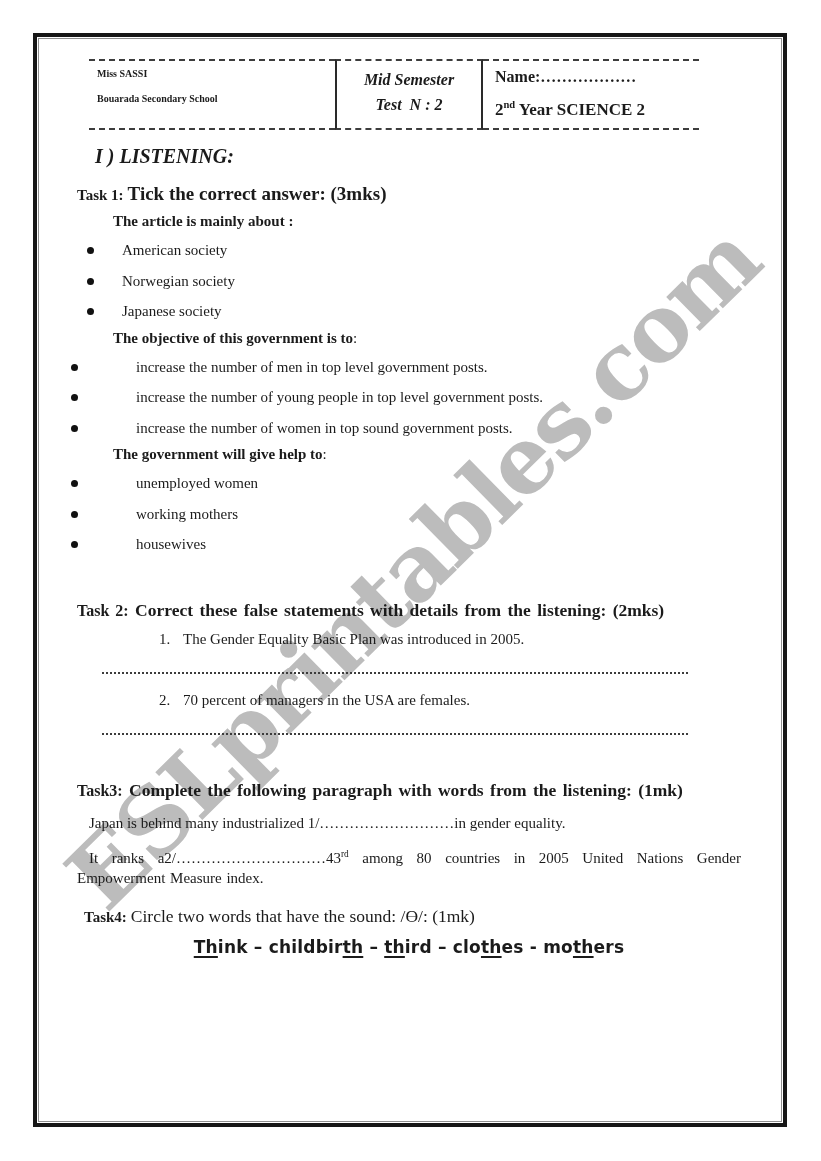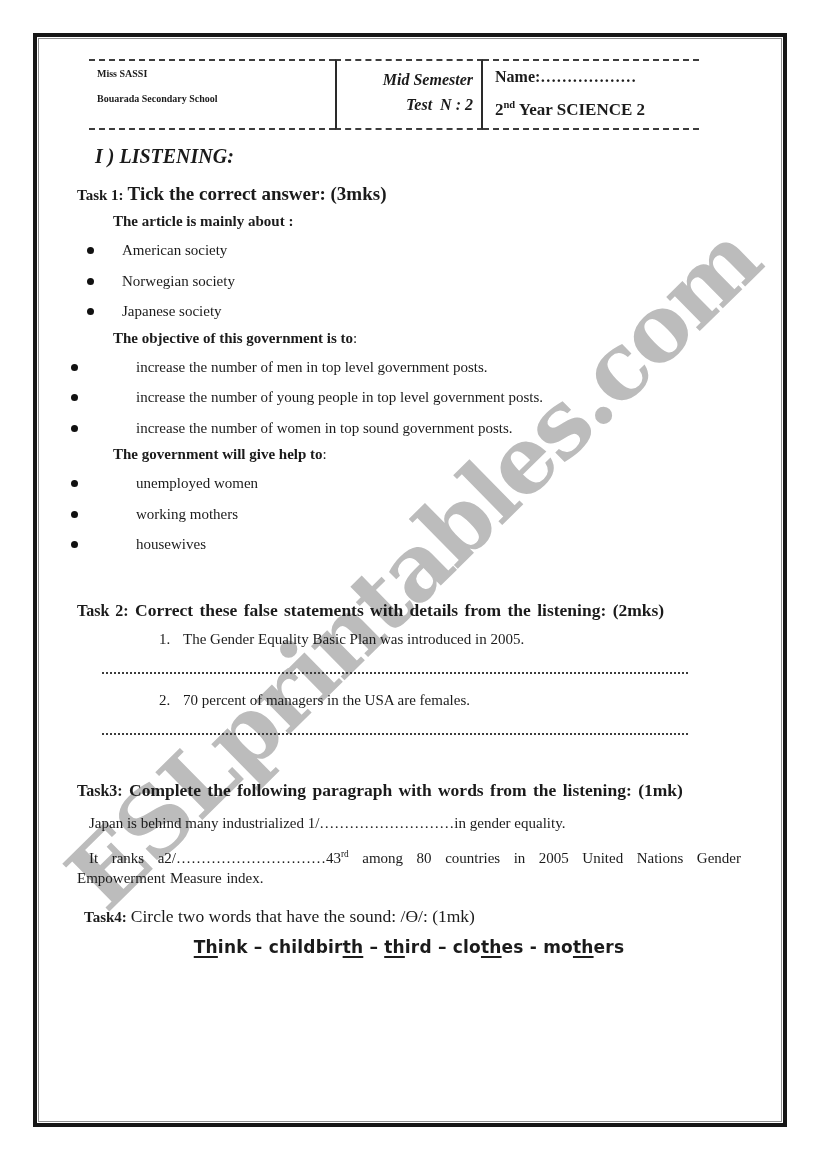--- a/index.html
+++ b/index.html
@@ -24,21 +24,21 @@
     white-space:nowrap;z-index:0;user-select:none;
   }
   .content{position:relative;z-index:1;padding:0 38px 0 38px;width:664px;}
 
   
   .hdr{display:flex;margin:20px 0 0 12px;}
   .hdr-cell{border-top:2px dashed #3d3d3d;border-bottom:2px dashed #3d3d3d;padding:7px 8px 8px 8px;}
   .hdr-c1{width:230px;font-weight:bold;font-size:10px;}
   .hdr-c1 .l1{margin-bottom:14px;}
   .hdr-c2{width:128px;border-left:2px solid #2a2a2a;border-right:2px solid #2a2a2a;
-          text-align:right;font-weight:bold;font-style:italic;font-size:16px;line-height:1.55;}
+          text-align:center;font-weight:bold;font-style:italic;font-size:16px;line-height:1.55;}
   .hdr-c3{width:196px;padding-left:12px;font-weight:bold;}
   .hdr-c3 .l1{font-size:16px;margin-bottom:14px;}
   .hdr-c3 .l2{font-size:17px;margin-top:8px;}
   sup{font-size:0.62em;vertical-align:super;line-height:0;}
   .ws-pre{white-space:pre;}
 
   
   .section-title{margin:15px 0 0 18px;font-size:20px;font-weight:bold;font-style:italic;}
 
   

